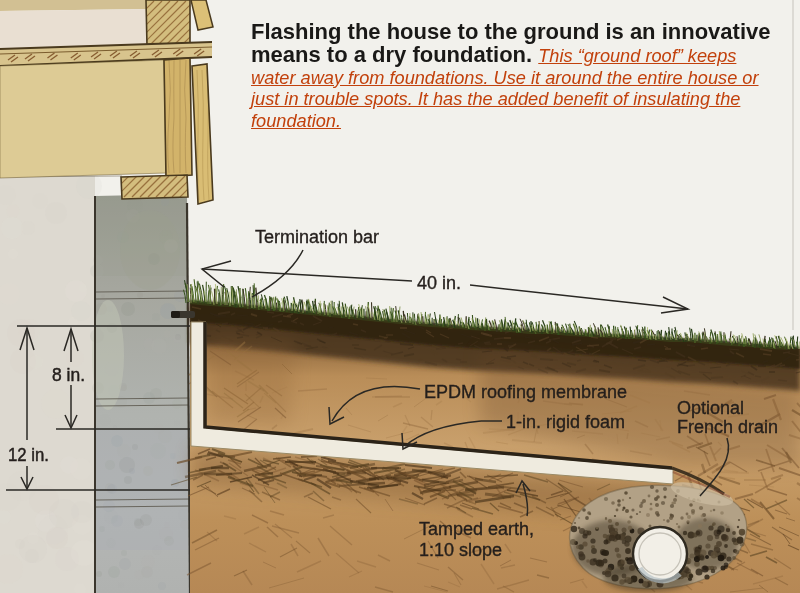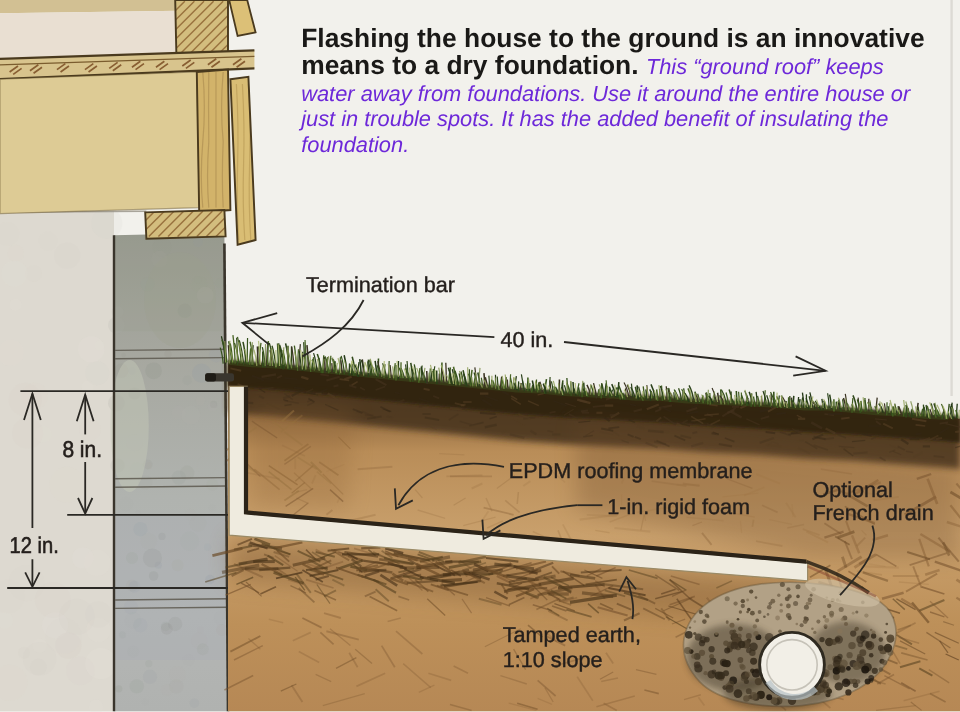--- a/index.html
+++ b/index.html
@@ -1,20 +1,20 @@
 <!DOCTYPE html>
 <html><head>
 <meta charset="utf-8">
 <style>
 html,body{margin:0;padding:0;background:#f2f1ec;width:800px;height:593px;overflow:hidden;}
 .wrap{position:relative;width:800px;height:593px;font-family:"Liberation Sans",sans-serif;}
 svg{position:absolute;left:0;top:0;}
 .title{position:absolute;left:251px;top:21px;width:560px;font-size:22px;line-height:21px;color:#1a1917;font-weight:bold;}
 .title2{position:absolute;left:251px;top:45px;width:560px;font-size:22px;line-height:20.6px;color:#1a1917;font-weight:bold;}
-.title2 i,.title i{font-style:italic;font-weight:normal;font-size:18.2px;color:#6d28d9;}
+.title2 i,.title i{font-style:italic;font-weight:normal;font-size:18.2px;color:#c2410c;text-decoration:underline;}
 text{font-family:"Liberation Sans",sans-serif;}
 </style>
 </head>
 <body>
 <div class="wrap">
 <svg width="800" height="593" viewBox="0 0 800 593">
 <defs>
 <linearGradient id="soilg" x1="0" y1="300" x2="0" y2="593" gradientUnits="userSpaceOnUse">
 <stop offset="0" stop-color="#4a3420"></stop>
 <stop offset="0.10" stop-color="#7e5a34"></stop>

